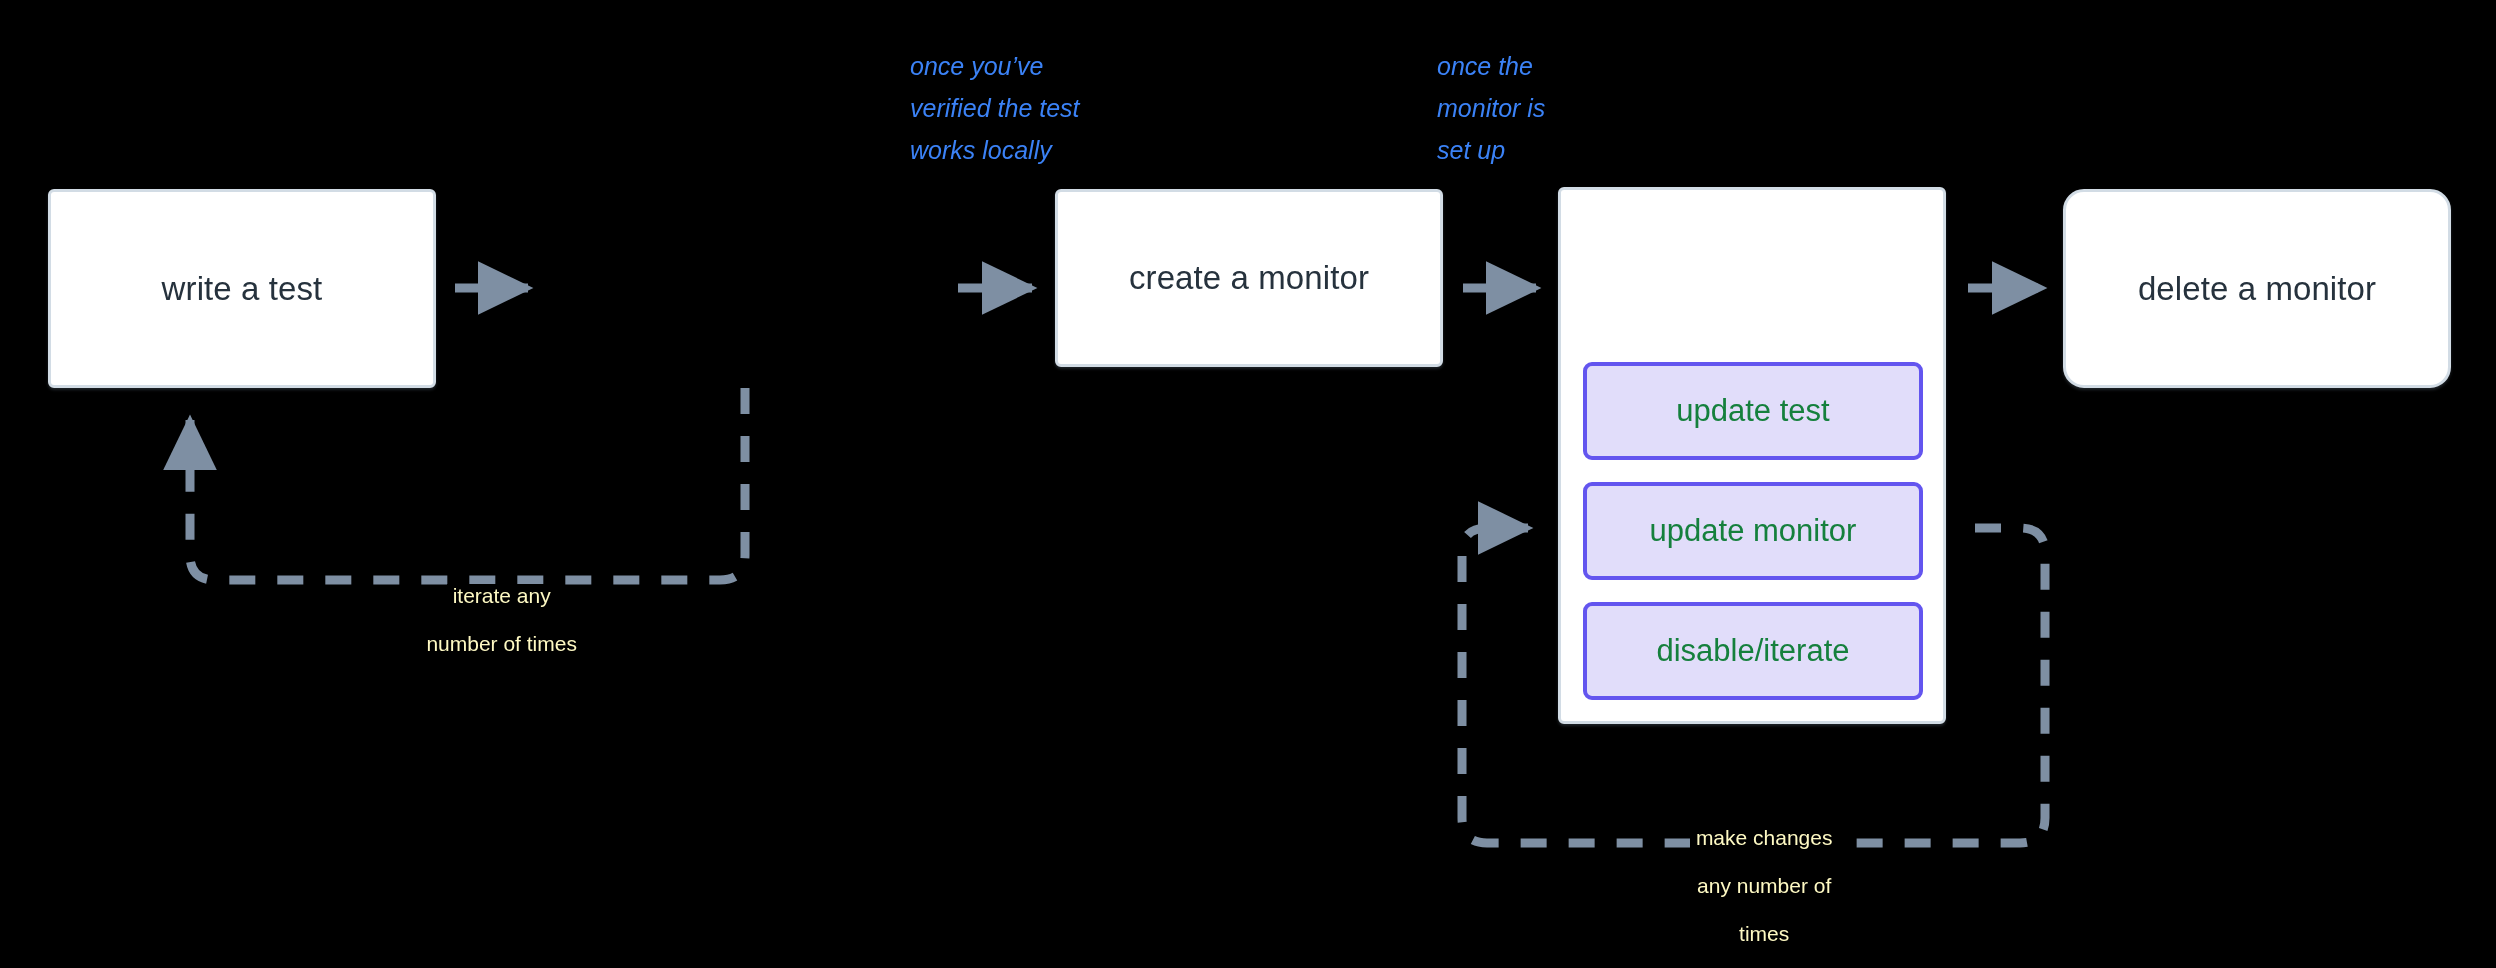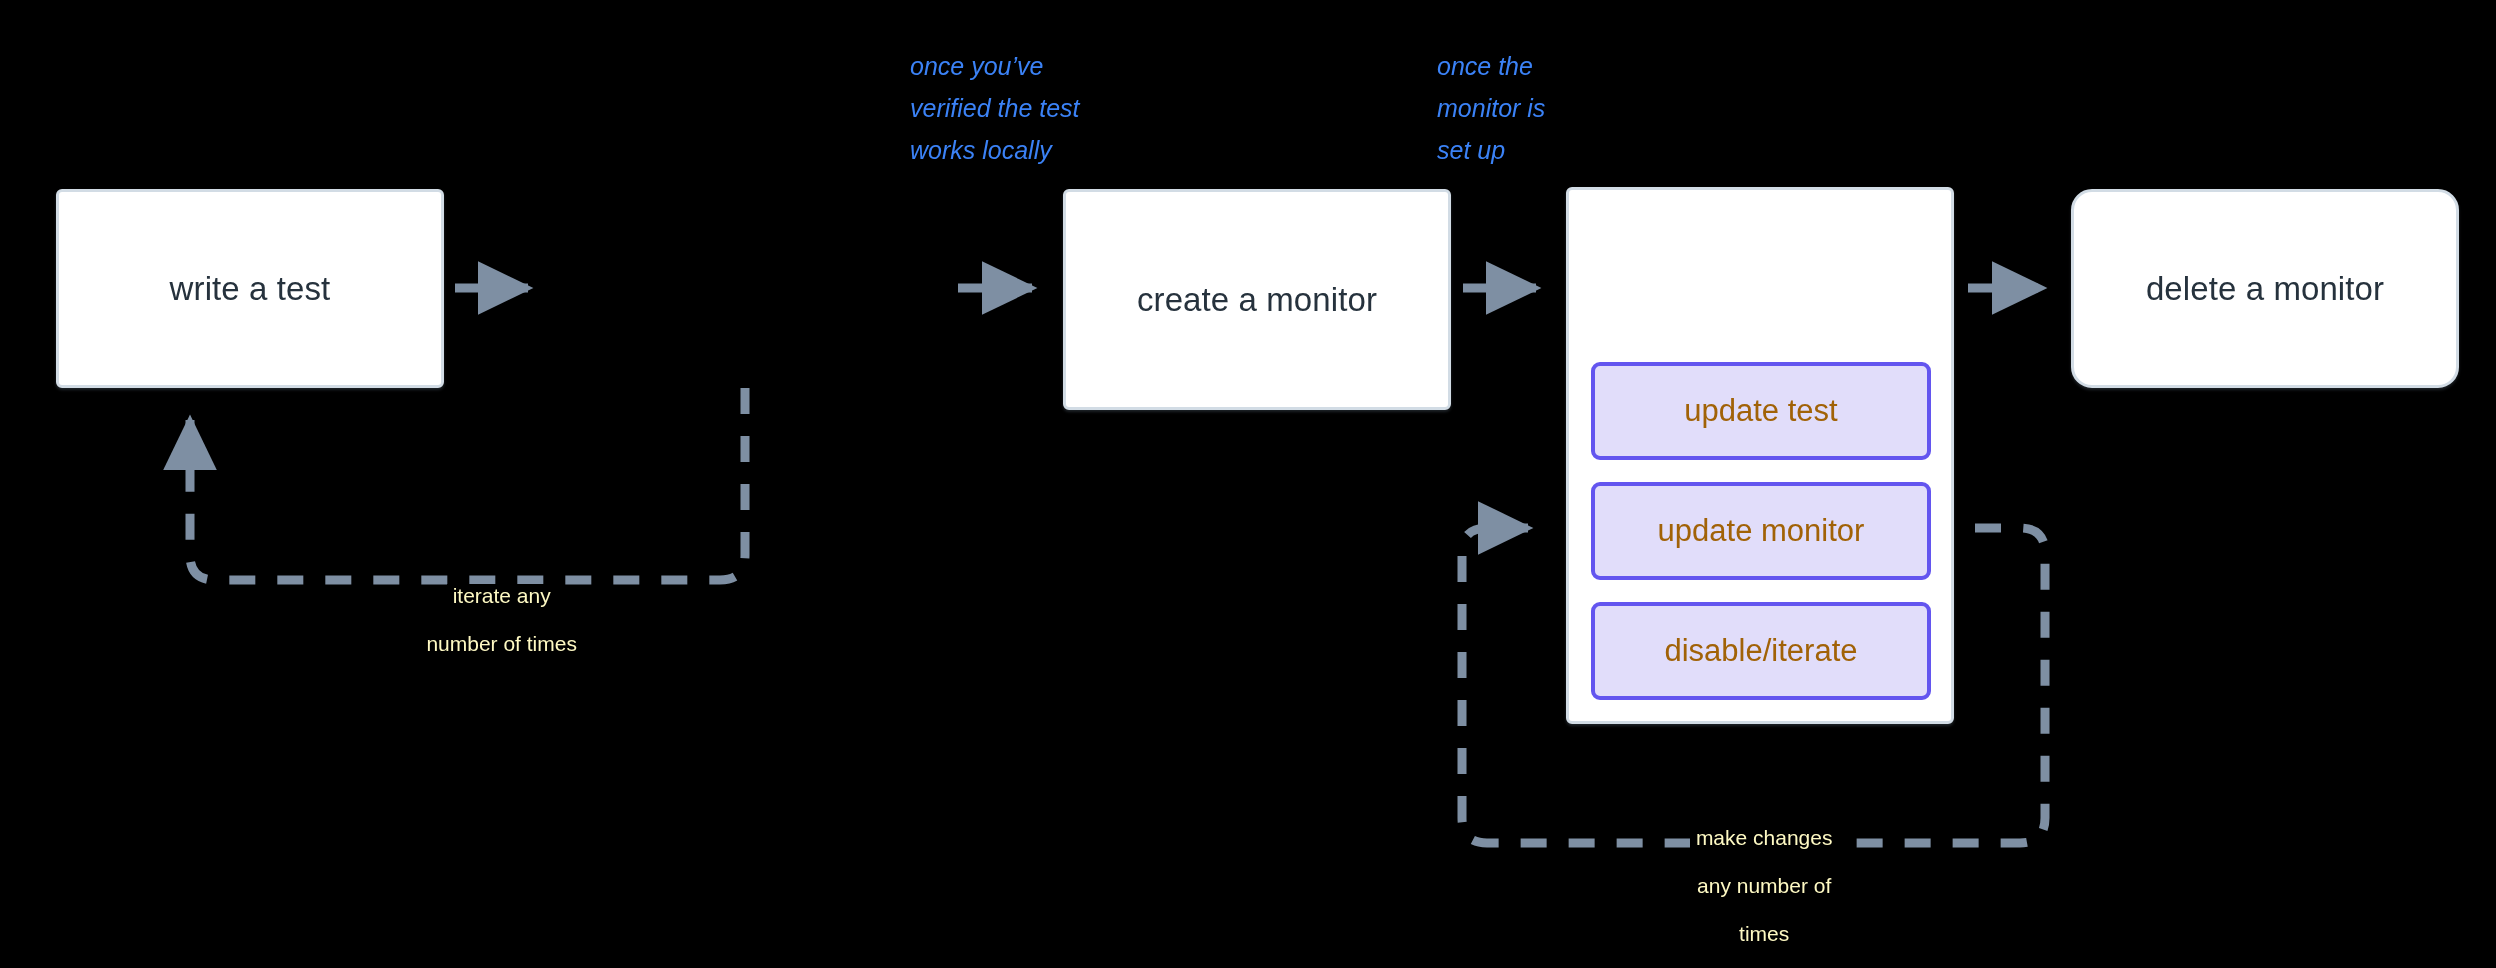--- a/index.html
+++ b/index.html
@@ -23,21 +23,20 @@
   }
 
   
   .node {
     position: absolute;
     background: #ffffff;
     border: 3px solid #d2dce5;
     border-radius: 6px;
     box-sizing: border-box;
     box-shadow: 0 2px 3px rgba(120,140,160,0.25);
-    margin-left: 8px;
   }
   .node-label {
     position: absolute;
     left: 0;
     width: 100%;
     text-align: center;
     color: #26323d;
     font-size: 33px;
     letter-spacing: 0.1px;
     white-space: nowrap;
@@ -60,21 +59,21 @@
     border-radius: 9px;
     box-sizing: border-box;
   }
   .subnode-label {
     position: absolute;
     left: 0;
     top: 50%;
     transform: translateY(-50%);
     width: 100%;
     text-align: center;
-    color: #a16207;
+    color: #15803d;
     font-size: 31px;
     white-space: nowrap;
   }
 
   
   .edge-note {
     position: absolute;
     color: #3b82f6;
     font-size: 25px;
     line-height: 42px;
@@ -130,21 +129,21 @@
     <g>
       <path d="M 1975,528 L 2020,528 Q 2045,528 2045,553 L 2045,818 Q 2045,843 2020,843 L 1487,843 Q 1462,843 1462,818 L 1462,553 Q 1462,528 1487,528 L 1528,528" fill="none" stroke="#7e8fa3" stroke-width="9" stroke-linecap="butt" stroke-dasharray="26 22" marker-end="url(#ah)"></path>
     </g>
   </svg>
 
   <div class="node simple" style="left:48px; top:189px; width:388px; height:199px;">
     <div class="node-label">write a test</div>
   </div>
 
 
-  <div class="node simple" style="left:1055px; top:189px; width:388px; height:221px;">
+  <div class="node simple" style="left:1055px; top:189px; width:388px; height:178px;">
     <div class="node-label">create a monitor</div>
   </div>
 
   <div class="node container" style="left:1558px; top:187px; width:388px; height:537px;">
 
     <div class="subnode" style="left:22px; top:172px; width:340px; height:98px;">
       <div class="subnode-label">update test</div>
     </div>
 
     <div class="subnode" style="left:22px; top:292px; width:340px; height:98px;padding-left:16px;">

